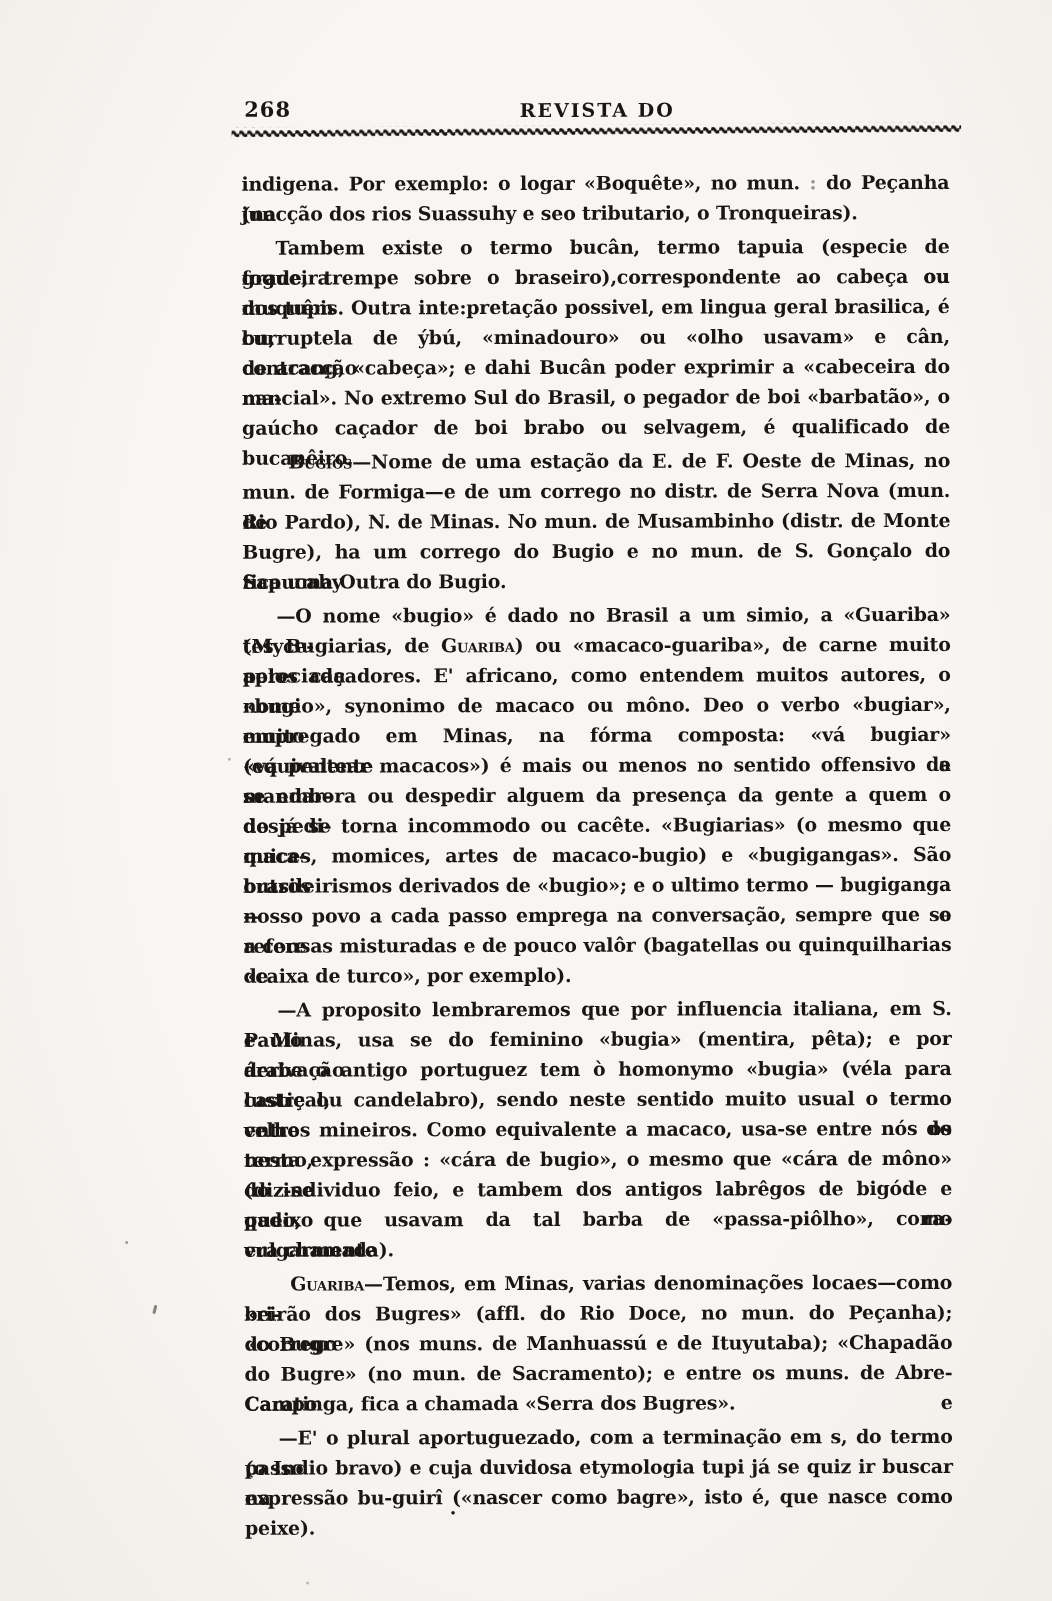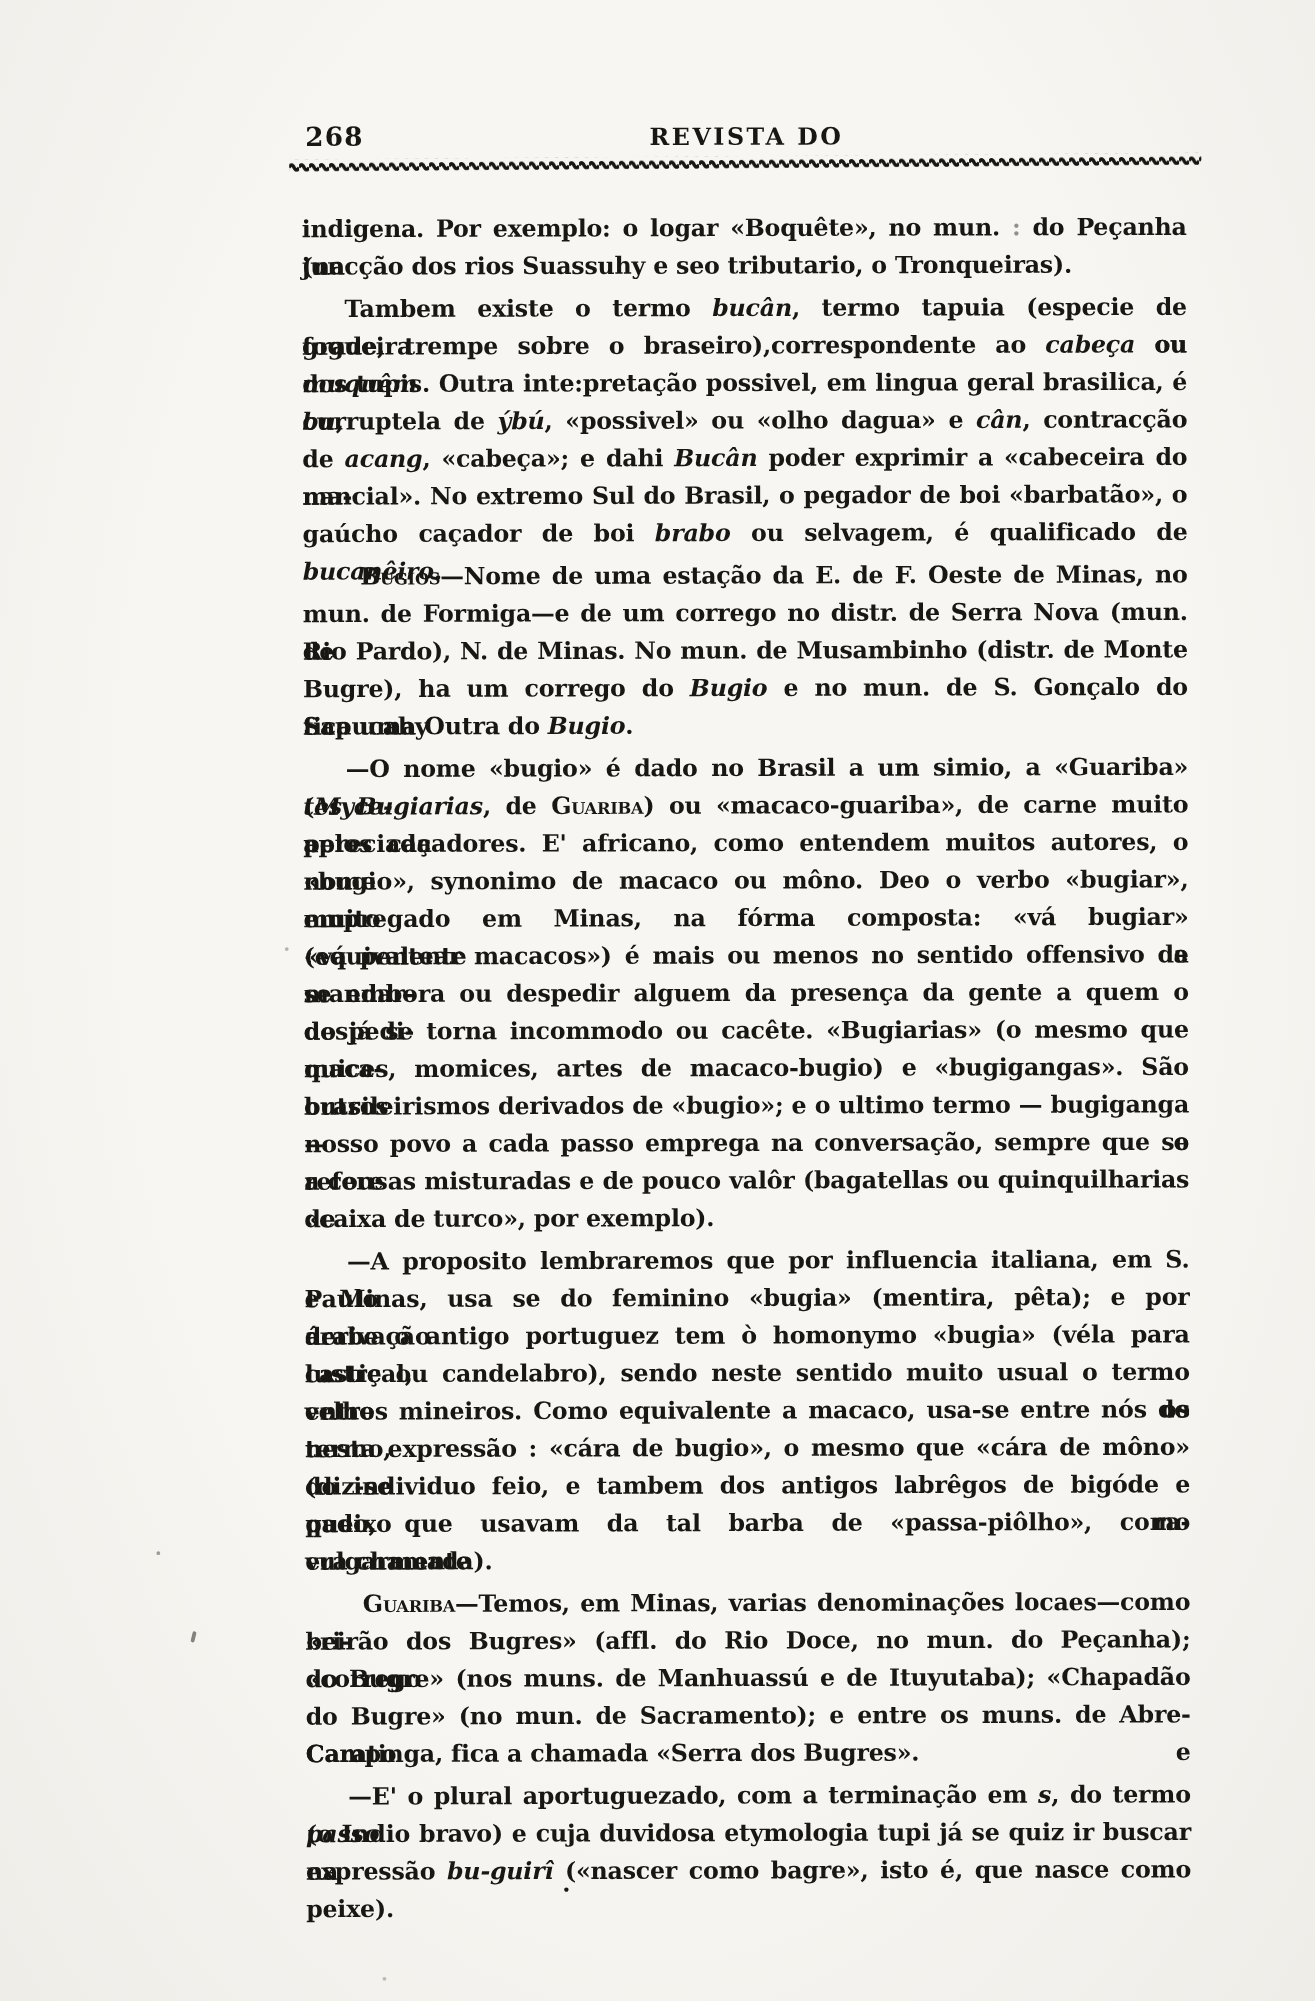--- a/index.html
+++ b/index.html
@@ -28,21 +28,21 @@
     font-size:19px;line-height:30px;font-weight:700;
     letter-spacing:-0.2px;
   }
   .para{margin:0 0 4px 0;}
   .line{
     text-align:justify;
     text-align-last:justify;
     height:30px;white-space:normal;
   }
   .line.last{text-align-last:left;}
-  .it{font-style:italic;}
+  .it{}
   .sc{font-variant:small-caps;}
   .faint{opacity:.45;}
   .end-mark{
     position:absolute;left:448px;top:1496px;
     font-size:19px;font-weight:700;
   }
   .speck{position:absolute;background:#55504a;border-radius:50%;}
   .speck.dot1{left:124px;top:1240px;width:3px;height:3px;opacity:.55;}
   .speck.tick{left:152px;top:1304px;width:3px;height:9px;border-radius:2px;transform:rotate(14deg);opacity:.7;}
   .speck.dot2{left:304px;top:1581px;width:3px;height:3px;opacity:.35;}
@@ -70,21 +70,21 @@
 
     <div class="text-column">
         <div class="para">
           <div class="line"><span>indigena. Por exemplo:  o  logar «Boquête», no mun. </span><span class="faint">:</span><span> do  Peçanha  (na</span></div>
           <div class="line last"><span>juncção dos rios Suassuhy e seo tributario, o Tronqueiras).</span></div>
         </div>
         <div class="para">
           <div class="line" style="text-indent: 34px;"><span>Tambem existe o termo </span><span class="it">bucân</span><span>, termo tapuia (especie de fogueira  ou</span></div>
           <div class="line"><span>grade, trempe sobre o braseiro),correspondente ao </span><span class="it">cabeça</span><span> ou  </span><span class="it">muquêm</span></div>
           <div class="line"><span>dos tupis. Outra  inte:pretação possivel, em lingua geral brasilica, é </span><span class="it">bu</span><span>,</span></div>
-          <div class="line"><span>curruptela de </span><span class="it">ýbú</span><span>,  «possivel»  ou «olho dagua» e </span><span class="it">cân</span><span>,  contracção</span></div>
+          <div class="line"><span>curruptela de </span><span class="it">ýbú</span><span>,  «minadouro»  ou «olho usavam» e </span><span class="it">cân</span><span>,  contracção</span></div>
           <div class="line"><span>de </span><span class="it">acang</span><span>, «cabeça»; e dahi  </span><span class="it">Bucân</span><span> poder exprimir a «cabeceira  do  ma-</span></div>
           <div class="line"><span>nancial». No extremo Sul do Brasil, o pegador  de  boi  «barbatão»,  o</span></div>
           <div class="line last"><span>gaúcho caçador de boi </span><span class="it">brabo</span><span> ou selvagem, é qualificado  de </span><span class="it">bucanêiro</span><span>.</span></div>
         </div>
         <div class="para">
           <div class="line" style="text-indent: 46px;"><span class="sc">Bugios</span><span>—Nome de  uma estação da E.  de F. Oeste de  Minas,  no</span></div>
           <div class="line"><span>mun. de Formiga—e de um corrego no  distr. de Serra  Nova  (mun.  de</span></div>
           <div class="line"><span>Rio Pardo), N.  de Minas. No  mun.  de Musambinho (distr.  de  Monte</span></div>
           <div class="line"><span>Bugre), ha um corrego do </span><span class="it">Bugio</span><span> e no mun.  de S.  Gonçalo do  Sapucahy</span></div>
           <div class="line last"><span>fica uma Outra do </span><span class="it">Bugio</span><span>.</span></div>

